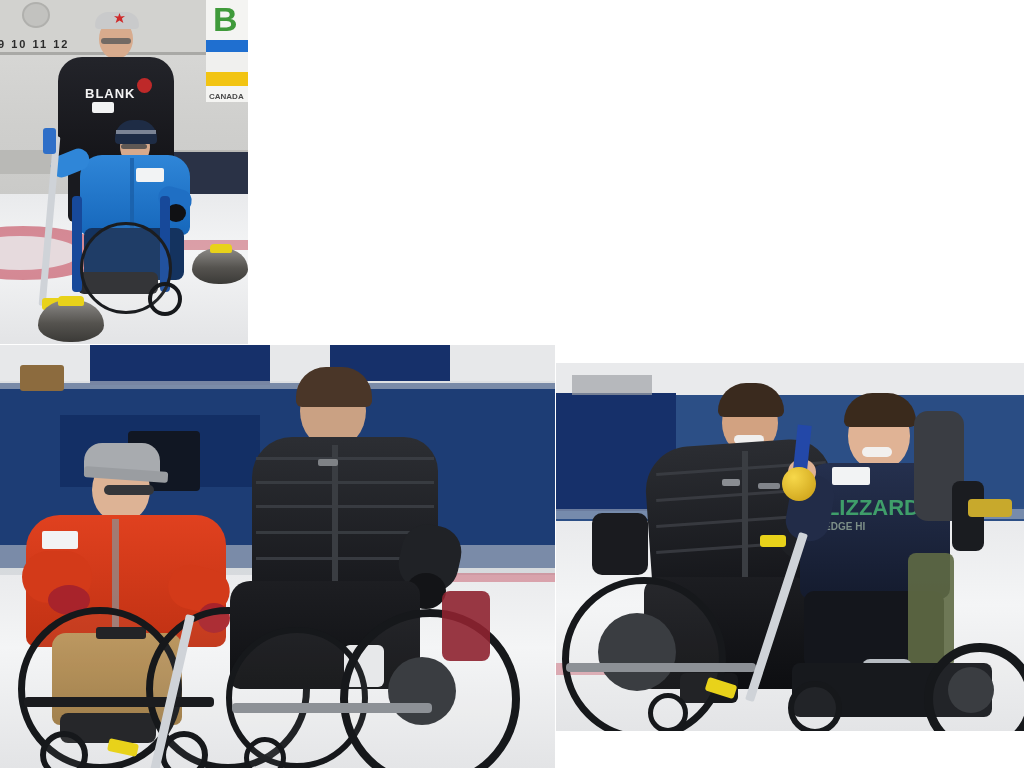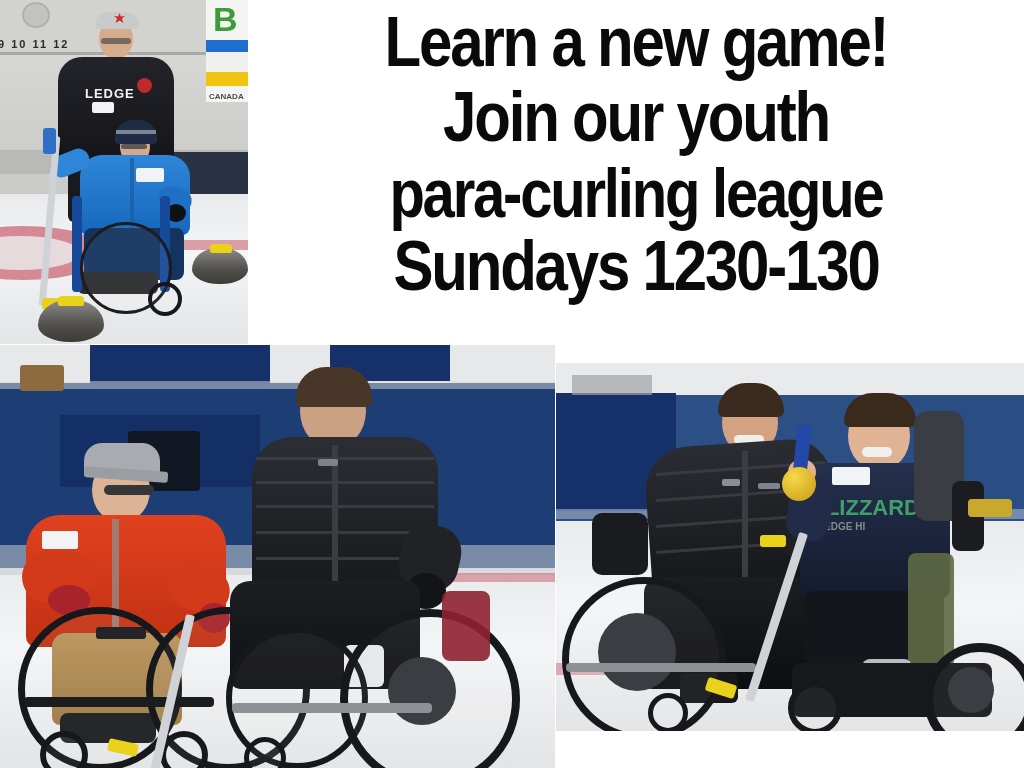--- a/index.html
+++ b/index.html
@@ -85,26 +85,20 @@
          background:radial-gradient(circle at 35% 30%,#f7d84a,#c79a12);}
   .ribbon{position:absolute;background:#2348a8;}
 
   .blurwrap{filter:blur(0.4px);}
 </style>
 </head>
 <body>
 
 <div id="poster">
 
-  <div id="headline">
-    <div class="hl hl1">Learn a new game!</div>
-    <div class="hl hl2">Join our youth</div>
-    <div class="hl hl3">para-curling league</div>
-    <div class="hl hl4">Sundays 1230-130</div>
-  </div>
 
   <div class="photo" id="photo-topleft">
     <div class="scene blurwrap">
 
       <div class="wall sh" style="height:210px;background:linear-gradient(#dcdcda,#cfcfcd 60%,#c9c9c7);"></div>
 
       <div class="sh" style="left:0;top:0;width:248px;height:52px;background:#d2d2cf;"></div>
       <div class="sh" style="left:0;top:52px;width:248px;height:3px;background:#a9a9a6;"></div>
       <div class="scoretxt" style="left:-2px;top:38px;font-size:11px;">9 10 11 12</div>
 
@@ -126,21 +120,21 @@
       <div class="ring" style="left:-62px;top:226px;width:170px;height:54px;background:#c4495a;opacity:.62;"></div>
       <div class="ring" style="left:-40px;top:236px;width:120px;height:34px;background:#e9e9ea;opacity:.85;"></div>
       <div class="sh" style="left:150px;top:240px;width:100px;height:10px;background:#c4495a;opacity:.5;"></div>
 
       <div class="sh rnd" style="left:99px;top:19px;width:34px;height:40px;background:#d8ab8d;"></div>
       <div class="sh" style="left:95px;top:12px;width:44px;height:17px;background:#c9cacb;border-radius:13px 13px 4px 4px;"></div>
       <div class="sh" style="left:114px;top:13px;width:11px;height:10px;background:#cf2a2a;clip-path:polygon(50% 0,62% 35%,100% 30%,72% 55%,85% 100%,50% 75%,15% 100%,28% 55%,0 30%,38% 35%);"></div>
       <div class="sh" style="left:101px;top:38px;width:30px;height:6px;background:#5a5a5a;border-radius:3px;opacity:.8;"></div>
 
       <div class="sh" style="left:58px;top:57px;width:116px;height:110px;background:linear-gradient(#23242a,#141418);border-radius:24px 24px 10px 10px;"></div>
-      <div class="canadatxt" style="left:85px;top:86px;font-size:13px;">LEDGE</div>
+      <div class="canadatxt" style="left:85px;top:86px;font-size:13px;">BLANK</div>
       <div class="sh rnd" style="left:137px;top:78px;width:15px;height:15px;background:#cf2a2a;opacity:.9;"></div>
       <div class="bib" style="left:92px;top:102px;width:22px;height:11px;"></div>
 
       <div class="sh" style="left:68px;top:160px;width:90px;height:62px;background:#191a1f;border-radius:6px;"></div>
 
       <div class="sh rnd" style="left:120px;top:130px;width:30px;height:34px;background:#d6a98c;"></div>
       <div class="sh" style="left:115px;top:120px;width:42px;height:24px;background:#1e2c45;border-radius:18px 18px 4px 4px;"></div>
       <div class="sh" style="left:116px;top:130px;width:40px;height:4px;background:#7b8495;"></div>
       <div class="sh" style="left:121px;top:144px;width:26px;height:5px;background:#4a4a4a;border-radius:3px;opacity:.85;"></div>
 

